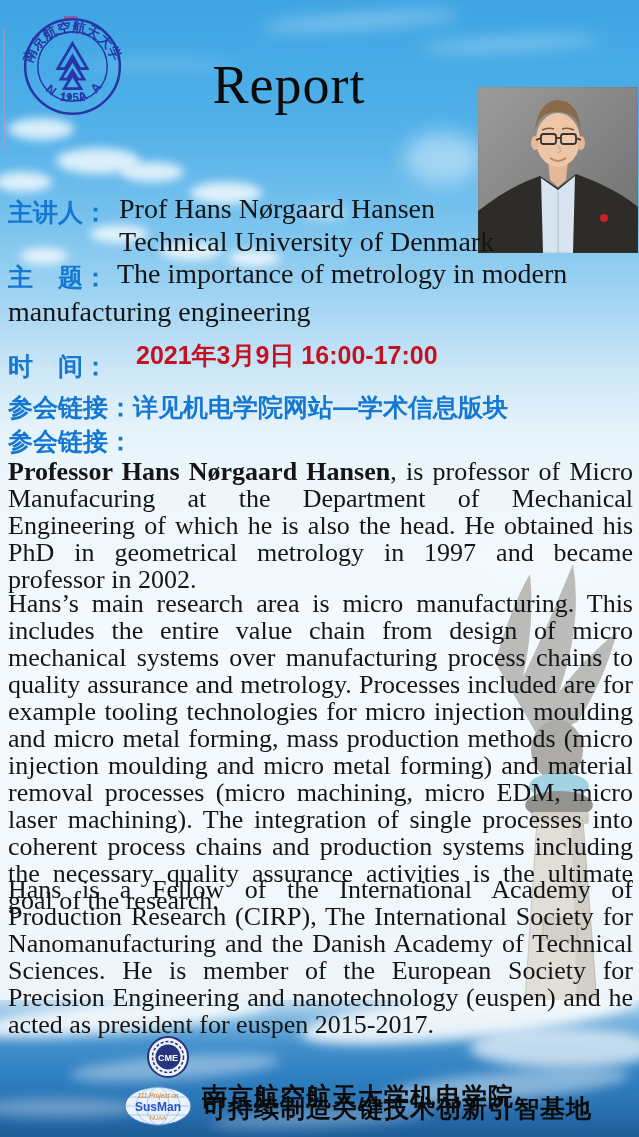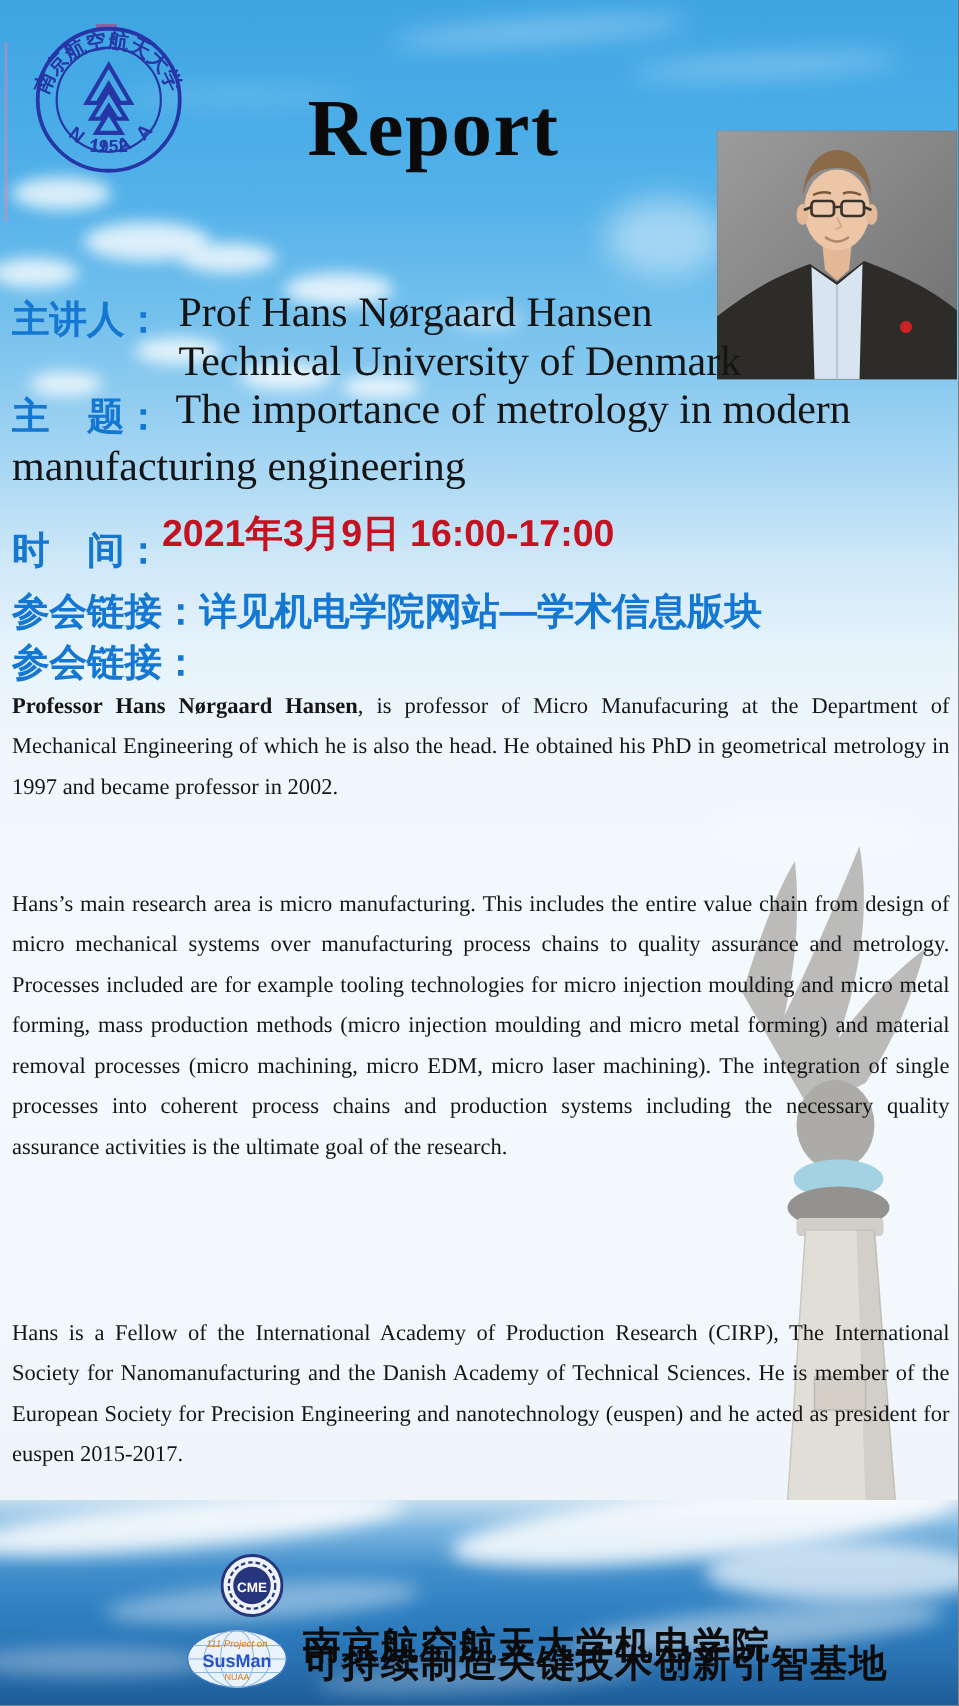--- a/index.html
+++ b/index.html
@@ -8,38 +8,38 @@
     font-family:"Liberation Sans",sans-serif;
     background:linear-gradient(180deg,
       #3ea4e2 0%, #47abe6 6%, #55b2e9 12%, #7cc4ee 20%,
       #a6d6f3 27%, #cfe8f8 33%, #e6f3fb 38%, #eff7fc 44%,
       #f3f9fd 55%, #f2f8fc 75%, #eef5fa 88%, #e9f2f8 100%);
   }
   .cloud{position:absolute;background:rgba(255,255,255,.78);border-radius:50%;filter:blur(5px);z-index:0;}
   .streak{position:absolute;background:rgba(255,255,255,.35);border-radius:50%;filter:blur(8px);z-index:0;}
   .title{
     position:absolute;left:139px;top:54px;width:300px;text-align:center;
-    font-family:"Liberation Serif",serif;font-weight:bold;font-size:54px;color:#0a0a0a;
+    font-family:"Liberation Serif",serif;font-weight:normal;font-size:54px;color:#0a0a0a;
     letter-spacing:1px;z-index:3;
   }
   .photo{position:absolute;left:478px;top:87px;width:160px;height:166px;z-index:3;}
   .lbl{
     position:absolute;left:8px;font-weight:bold;font-size:25px;color:#1477d1;
     z-index:3;white-space:nowrap;font-family:"Liberation Sans",sans-serif;
   }
   .val-serif{
     position:absolute;font-family:"Liberation Serif",serif;font-size:28px;color:#141414;
     z-index:3;white-space:nowrap;
   }
   .val-red{
     position:absolute;font-weight:bold;font-size:25px;color:#c41220;z-index:3;white-space:nowrap;
   }
   .para{
     position:absolute;left:8px;width:625px;font-family:"Liberation Serif",serif;
-    font-size:15px;line-height:27px;color:#151515;text-align:justify;z-index:3;margin:0;
+    font-size:26px;line-height:27px;color:#151515;text-align:justify;z-index:3;margin:0;
   }
   .statue{position:absolute;left:485px;top:562px;z-index:1;opacity:.95;}
   .band{
     position:absolute;left:0;top:1000px;width:639px;height:137px;z-index:2;overflow:hidden;
     background:linear-gradient(180deg,#c3ddf0 0%,#7cb6e0 14%,#418ecb 34%,#2f80c1 55%,#2a72b2 78%,#1c5c97 100%);
   }
   .bandcloud{position:absolute;background:rgba(255,255,255,.85);border-radius:50%;filter:blur(6px);}
   .footer-text{
     position:absolute;z-index:4;font-family:"Liberation Serif",serif;font-weight:bold;
     font-size:25px;color:#0b0b0b;white-space:nowrap;letter-spacing:1px;
@@ -124,21 +124,21 @@
 
   <div class="lbl" style="top:196px;">主讲人：</div>
   <div class="val-serif" style="left:119px;top:226px;">Technical University of Denmark</div>
   <div class="val-serif" style="left:119px;top:193px;">Prof Hans Nørgaard Hansen</div>
 
   <div class="lbl" style="top:261px;">主　题：</div>
   <div class="val-serif" style="left:117px;top:258px;text-align:right;">The importance of metrology in modern</div>
   <div class="val-serif" style="left:8px;top:296px;">manufacturing engineering</div>
 
   <div class="lbl" style="top:350px;">时　间：</div>
-  <div class="val-red" style="left:108px;top:339px;">2021年3月9日 16:00-17:00</div>
+  <div class="val-red" style="left:136px;top:339px;">2021年3月9日 16:00-17:00</div>
 
   <div class="lbl" style="top:391px;">参会链接：详见机电学院网站—学术信息版块</div>
 
   <div class="lbl" style="top:425px;">参会链接：</div>
 
   <p class="para" style="top:458px;"><b>Professor Hans Nørgaard Hansen</b><span>, is professor of Micro Manufacuring at the Department of Mechanical Engineering of which he is also the head. He obtained his PhD in geometrical metrology in 1997 and became professor in 2002.</span></p>
 
   <p class="para" style="top:590px;">Hans’s main research area is micro manufacturing. This includes the entire value chain from design of micro mechanical systems over manufacturing process chains to quality assurance and metrology. Processes included are for example tooling technologies for micro injection moulding and micro metal forming, mass production methods (micro injection moulding and micro metal forming) and material removal processes (micro machining, micro EDM, micro laser machining). The integration of single processes into coherent process chains and production systems including the necessary quality assurance activities is the ultimate goal of the research.</p>
 
   <p class="para" style="top:876px;">Hans is a Fellow of the International Academy of Production Research (CIRP), The International Society for Nanomanufacturing and the Danish Academy of Technical Sciences. He is member of the European Society for Precision Engineering and nanotechnology (euspen) and he acted as president for euspen 2015-2017.</p>

